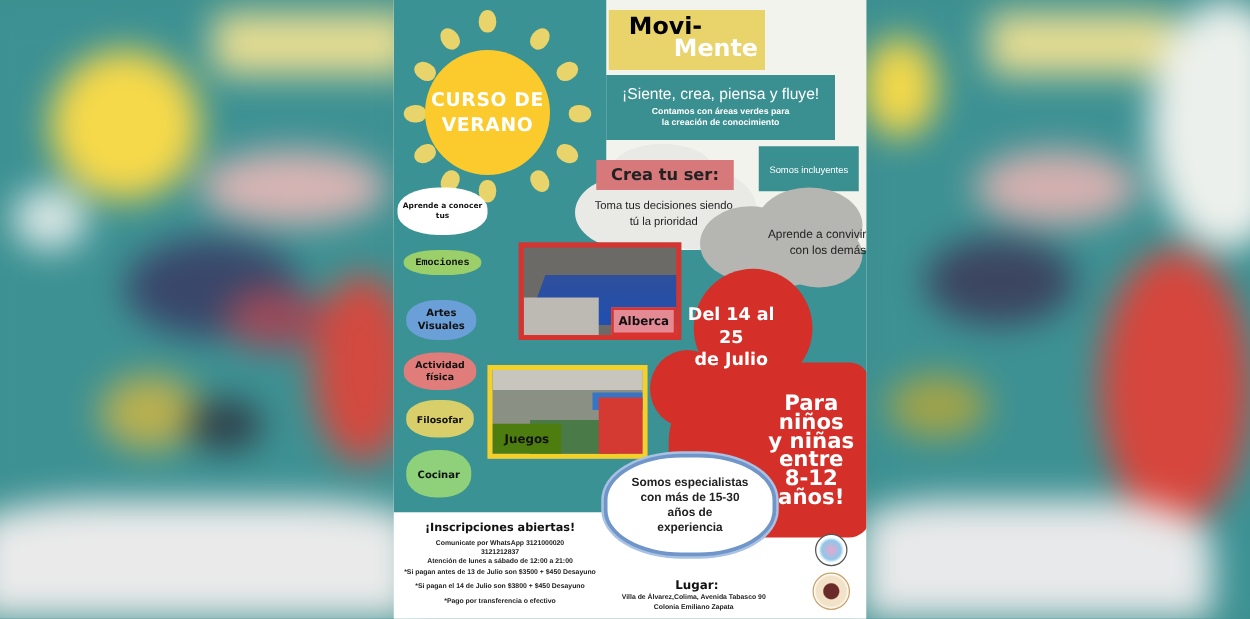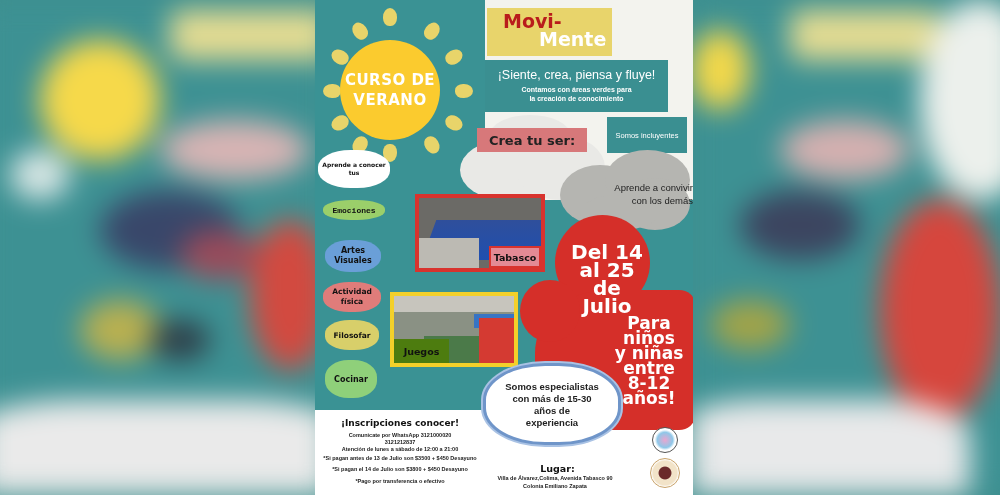--- a/index.html
+++ b/index.html
@@ -17,21 +17,21 @@
   .poster { position: absolute; left: 315px; top: 0; width: 378px; height: 495px; background: #f5f5f0; overflow: hidden; }
   .teal-top { position: absolute; left: 0; top: 0; width: 378px; height: 410px; background: #3a9294; }
   .white-curve { position: absolute; left: 170px; top: 0; width: 220px; height: 200px; background: #f3f3ee; border-bottom-left-radius: 60px; }
   .white-bottom { position: absolute; left: 0; top: 410px; width: 378px; height: 85px; background: #ffffff; }
 
   .sun-ray { position: absolute; width: 14px; height: 18px; background: #e8d46a; border-radius: 50% 50% 45% 45%; }
   .sun { position: absolute; left: 25px; top: 40px; width: 100px; height: 100px; border-radius: 50%; background: #fbcb2e; display:flex; align-items:center; justify-content:center; text-align:center; }
   .sun-text { color: #fff; font-family: "DejaVu Sans", sans-serif; font-weight: bold; font-size: 15px; line-height: 20px; letter-spacing: 0.5px; }
 
   .title-box { position: absolute; left: 172px; top: 8px; width: 125px; height: 48px; background: #e8d46b; }
-  .title-1 { position: absolute; left: 16px; top: 2px; color: #b91c1c; font-family: "DejaVu Sans", sans-serif; font-weight: bold; font-size: 19px; }
+  .title-1 { position: absolute; left: 16px; top: 2px; color: #000000; font-family: "DejaVu Sans", sans-serif; font-weight: bold; font-size: 19px; }
   .title-2 { position: absolute; left: 52px; top: 20px; color: #fff; font-family: "DejaVu Sans", sans-serif; font-weight: bold; font-size: 19px; }
 
   .slogan-box { position: absolute; left: 170px; top: 60px; width: 183px; height: 52px; background: #3a8f91; color: #fff; text-align: center; padding-top: 8px; }
   .slogan { font-size: 12.5px; }
   .slogan-sub { font-size: 7px; line-height: 9px; margin-top: 3px; font-weight: bold; }
 
   .incl-box { position: absolute; left: 292px; top: 117px; width: 80px; height: 36px; background: #3a8f91; color: #fff; font-size: 7.5px; display:flex; align-items:center; justify-content:center; }
 
   .cloud { position: absolute; border-radius: 50%; }
   .crea-box { position: absolute; left: 162px; top: 128px; width: 110px; height: 24px; background: #d7787a; color: #222; font-family: "DejaVu Sans", sans-serif; font-weight: bold; font-size: 13px; display:flex; align-items:center; justify-content:center; }
@@ -143,70 +143,74 @@
     <div class="cloud" style="left:175px;top:115px;width:80px;height:40px;background:#e9e9e6;"></div>
   </div>
   <div>
     <div class="cloud" style="left:245px;top:165px;width:80px;height:60px;background:#b5b5b1;"></div>
     <div class="cloud" style="left:290px;top:150px;width:85px;height:60px;background:#b5b5b1;"></div>
     <div class="cloud" style="left:305px;top:178px;width:70px;height:52px;background:#b5b5b1;"></div>
     <div class="cloud" style="left:265px;top:195px;width:80px;height:35px;background:#b5b5b1;"></div>
   </div>
 
   <div class="crea-box">Crea tu ser:</div>
+  <div class="crea-text">
+    <div>Toma tus decisiones siendo</div>
+    <div>tú la prioridad</div>
+  </div>
   <div class="convivir-text">
     <div>Aprende a convivir</div>
     <div>con los demás</div>
   </div>
 
   <div class="left-cloud" style="left:3px;top:150px;width:72px;height:38px;background:#ffffff;font-size:6px;line-height:8px;">Aprende a conocer tus</div>
   <div class="left-cloud" style="left:8px;top:200px;width:62px;height:20px;background:#9bcf6a;font-size:8px;font-family:Liberation Mono, monospace;">Emociones</div>
   <div class="left-cloud" style="left:10px;top:240px;width:56px;height:32px;background:#6a9fd8;font-size:8px;line-height:10px;">Artes Visuales</div>
   <div class="left-cloud" style="left:8px;top:282px;width:58px;height:30px;background:#e07c7a;font-size:7.5px;line-height:10px;">Actividad física</div>
   <div class="left-cloud" style="left:10px;top:320px;width:54px;height:30px;background:#d8cf6a;font-size:7.5px;">Filosofar</div>
   <div class="left-cloud" style="left:10px;top:360px;width:52px;height:38px;background:#8fd07a;font-size:8px;">Cocinar</div>
 
   <div class="photo pool">
     <div class="pool-water"></div>
     <div class="pool-deck"></div>
-    <div class="pool-label">Tabasco</div>
+    <div class="pool-label">Alberca</div>
   </div>
 
   <div class="photo play">
     <div class="play-tent"></div>
     <div class="play-grass"></div>
     <div class="play-roof"></div>
     <div class="play-house"></div>
     <div class="play-label">Juegos</div>
   </div>
 
   <div class="red-circle" style="left:240px;top:215px;width:95px;height:95px;"></div>
   <div class="red-circle" style="left:220px;top:290px;width:160px;height:140px;border-radius:45% 10% 10% 45%;"></div>
   <div class="red-circle" style="left:205px;top:280px;width:60px;height:62px;"></div>
 
-  <div class="red-text" style="left:252px;top:243px;width:80px;font-size:20px;line-height:18px;">
+  <div class="red-text" style="left:230px;top:243px;width:80px;font-size:14px;line-height:18px;">
     <div>Del 14 al 25</div>
     <div>de Julio</div>
   </div>
   <div class="red-text" style="left:290px;top:316px;width:88px;font-size:17px;line-height:15px;">
     <div>Para niños</div>
     <div>y niñas</div>
     <div>entre</div>
     <div>8-12 años!</div>
   </div>
 
   <div class="spec-cloud"></div>
   <div class="spec-text">
     <div>Somos especialistas</div>
     <div>con más de 15-30</div>
     <div>años de</div>
     <div>experiencia</div>
   </div>
 
-  <div class="insc-title">¡Inscripciones conocer!</div>
+  <div class="insc-title">¡Inscripciones abiertas!</div>
   <div class="insc-line" style="top:432px;">Comunicate por WhatsApp 3121000020</div>
   <div class="insc-line" style="top:439px;">3121212837</div>
   <div class="insc-line" style="top:446px;">Atención de lunes a sábado de 12:00 a 21:00</div>
   <div class="insc-line" style="top:455px;">*Si pagan antes de 13 de Julio son $3500 + $450 Desayuno</div>
   <div class="insc-line" style="top:466px;">*Si pagan el 14 de Julio son $3800 + $450 Desayuno</div>
   <div class="insc-line" style="top:478px;">*Pago por transferencia o efectivo</div>
 
   <div class="lugar-title">Lugar:</div>
   <div class="lugar-line" style="top:475px;">Villa de Álvarez,Colima, Avenida Tabasco 90</div>
   <div class="lugar-line" style="top:483px;">Colonia Emiliano Zapata</div>

